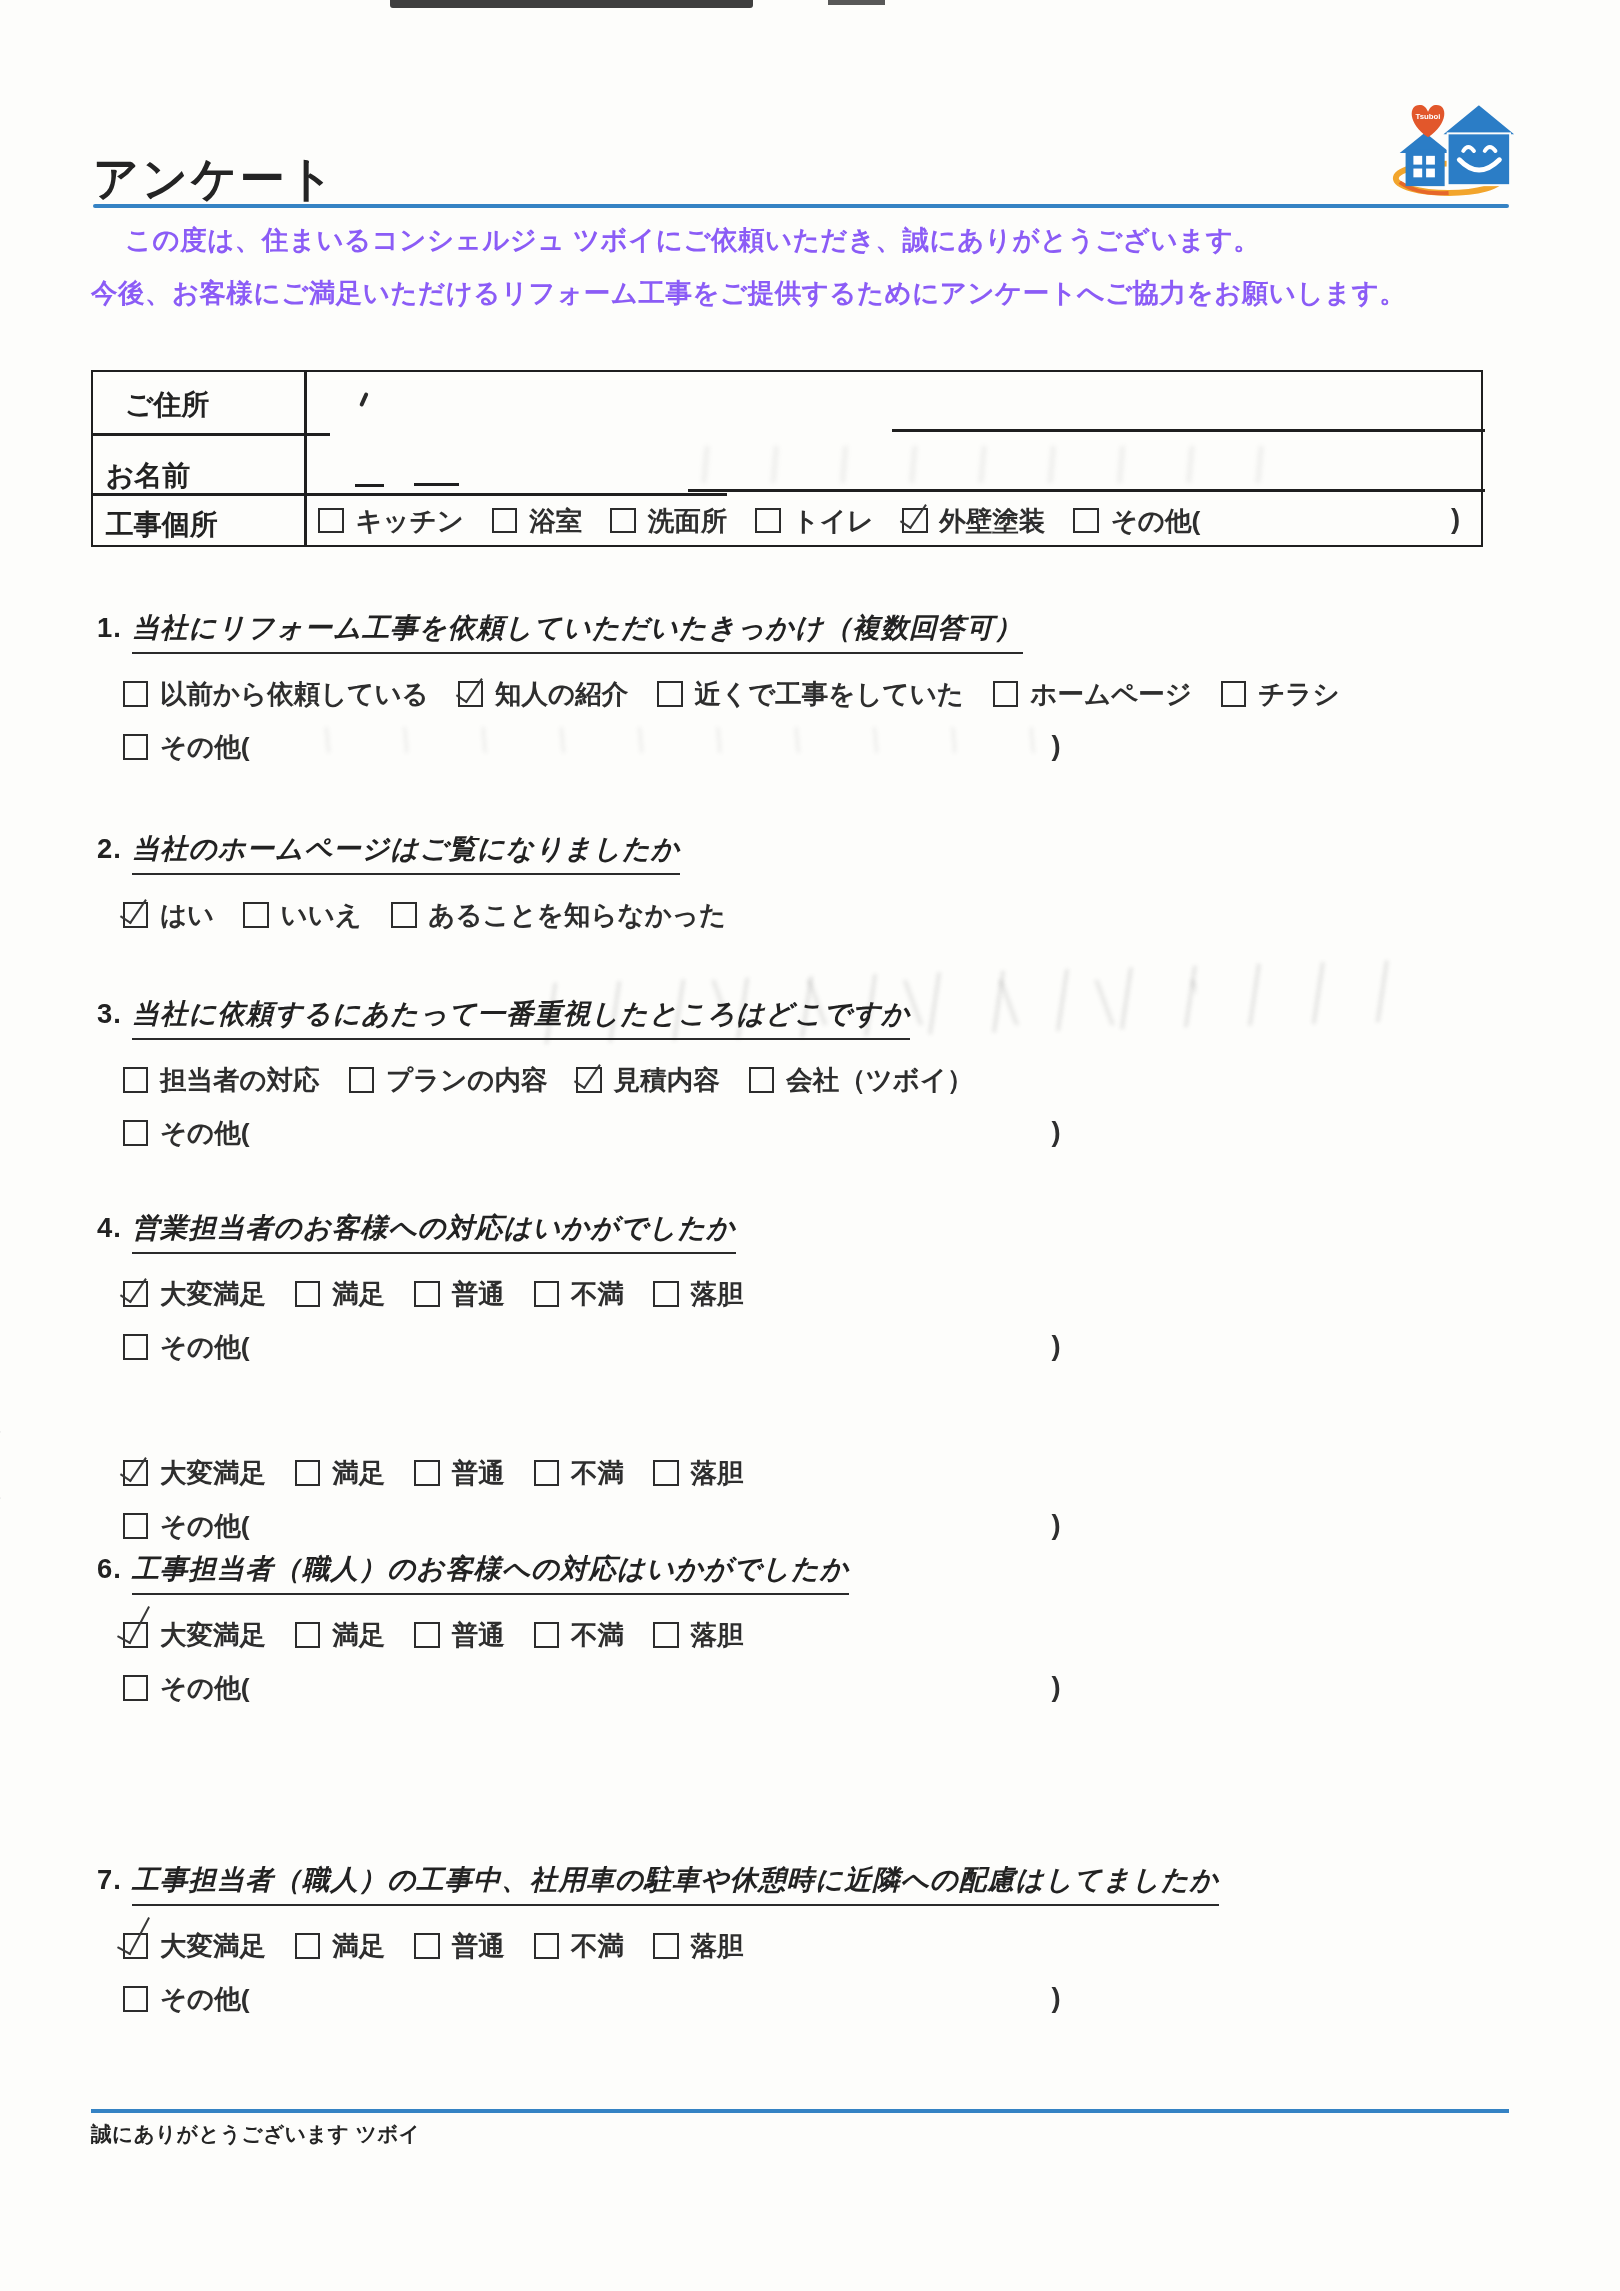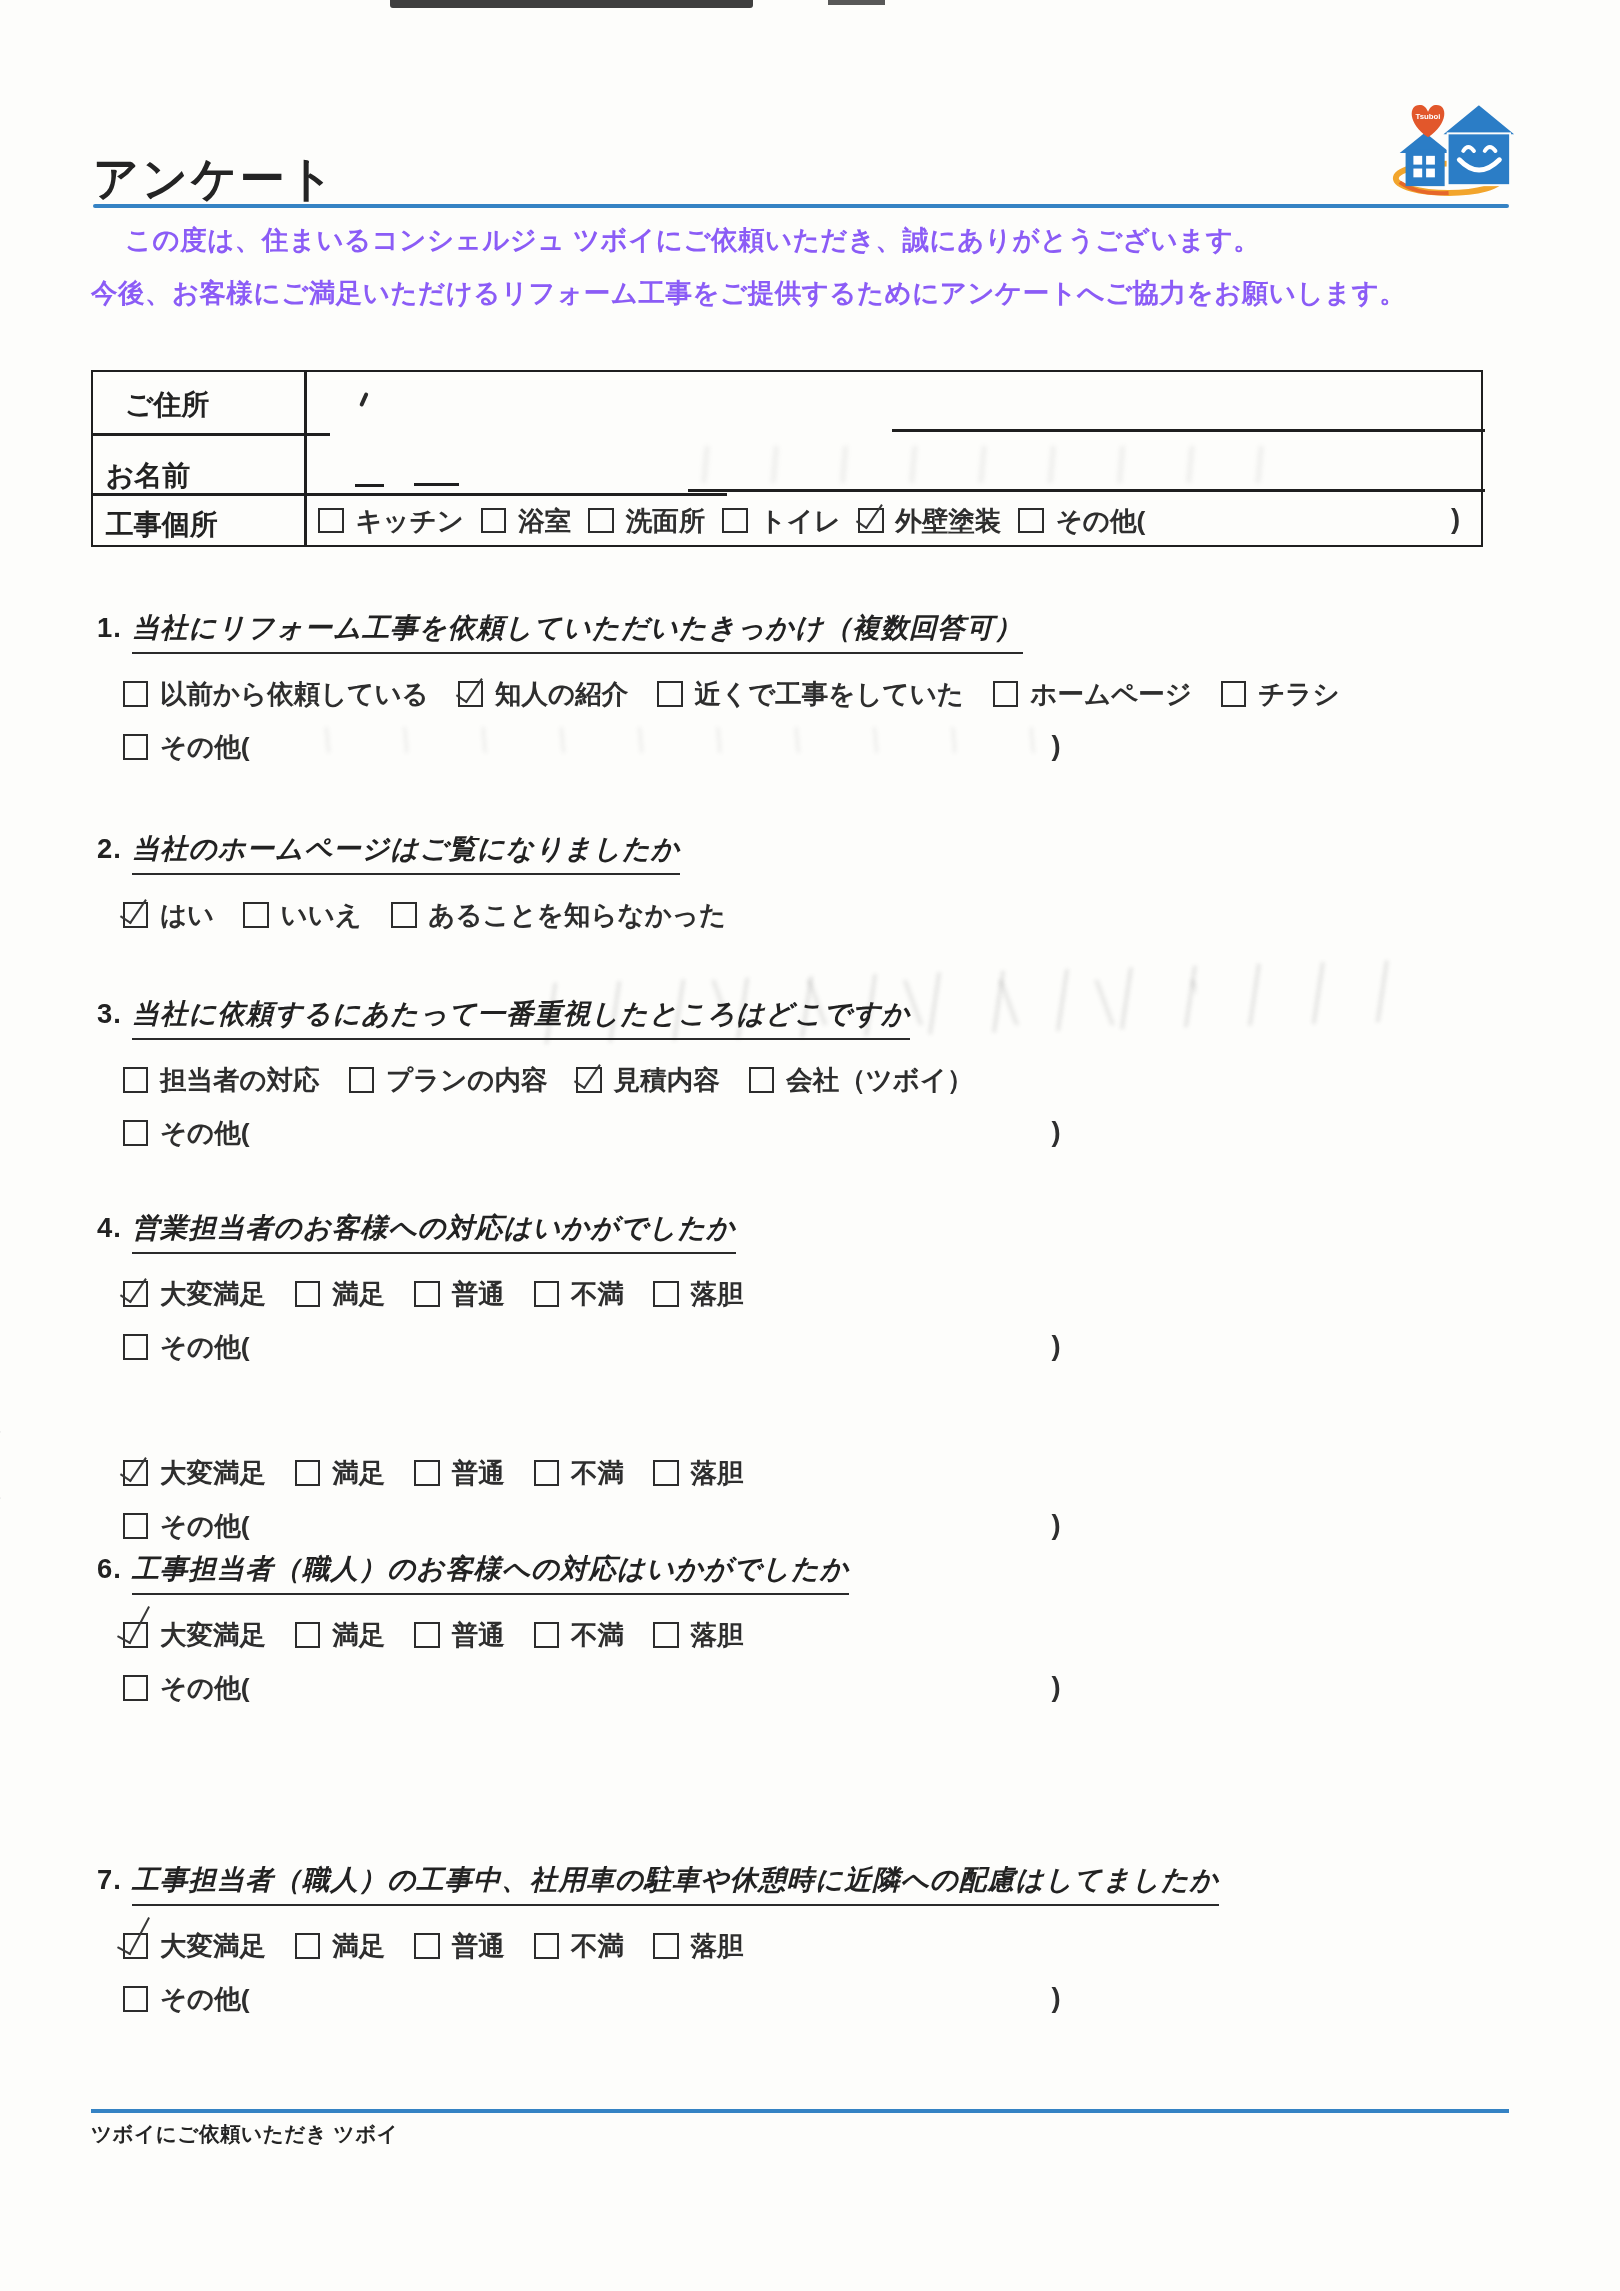--- a/index.html
+++ b/index.html
@@ -25,21 +25,21 @@
   #logo{left:1388px;top:98px;width:127px;height:102px;}
 
   
   #info-table{
     left:91px;top:370px;width:1392px;height:177px;
     border:2.9px solid #1f1f1f;box-sizing:border-box;background:transparent;
   }
   #info-table .vdiv{position:absolute;left:211px;top:0;bottom:0;width:2.9px;background:#1f1f1f;}
   .seg{position:absolute;background:#1f1f1f;height:2.9px;}
   .tlabel{position:absolute;left:12.7px;font-size:28px;font-weight:600;color:#222;white-space:nowrap;}
-  #work-opts{position:absolute;left:225px;top:123px;height:51px;display:flex;align-items:center;gap:17px;font-size:26.5px;font-weight:600;white-space:nowrap;}
+  #work-opts{position:absolute;left:225px;top:123px;height:51px;display:flex;align-items:center;gap:28px;font-size:26.5px;font-weight:600;white-space:nowrap;}
   #work-close{position:absolute;left:1358px;top:131px;font-size:27.4px;font-weight:600;}
   .cell-blank{position:absolute;left:216px;height:57px;right:2px;}
   #pen-tick{position:absolute;left:269px;top:19.6px;width:3.9px;height:14.7px;background:#2a2a2a;border-radius:2px;transform:rotate(24deg);}
 
   
   .cb{position:relative;width:21.6px;height:21.6px;border:2.9px solid #2c2c2c;flex:none;box-sizing:content-box;background:transparent;}
   .cb.checked::before{
     content:"";position:absolute;left:2.9px;top:-10.8px;width:10.8px;height:26.5px;
     border-right:2.9px solid #383838;border-bottom:2.9px solid #383838;transform:rotate(34deg);
   }
@@ -368,14 +368,14 @@
       </div>
     <div class="q-other">
       <span class="cb"></span>
       <span class="olabel q-other-label">その他(</span>
       <span class="q-close">)</span>
     </div>
   </section>
   </div>
 
 <div class="abs" id="footer-rule"></div>
-<div class="abs" id="footer-text">ツボイにご依頼いただき ツボイ</div>
+<div class="abs" id="footer-text">誠にありがとうございます ツボイ</div>
 
 
 </body></html>

